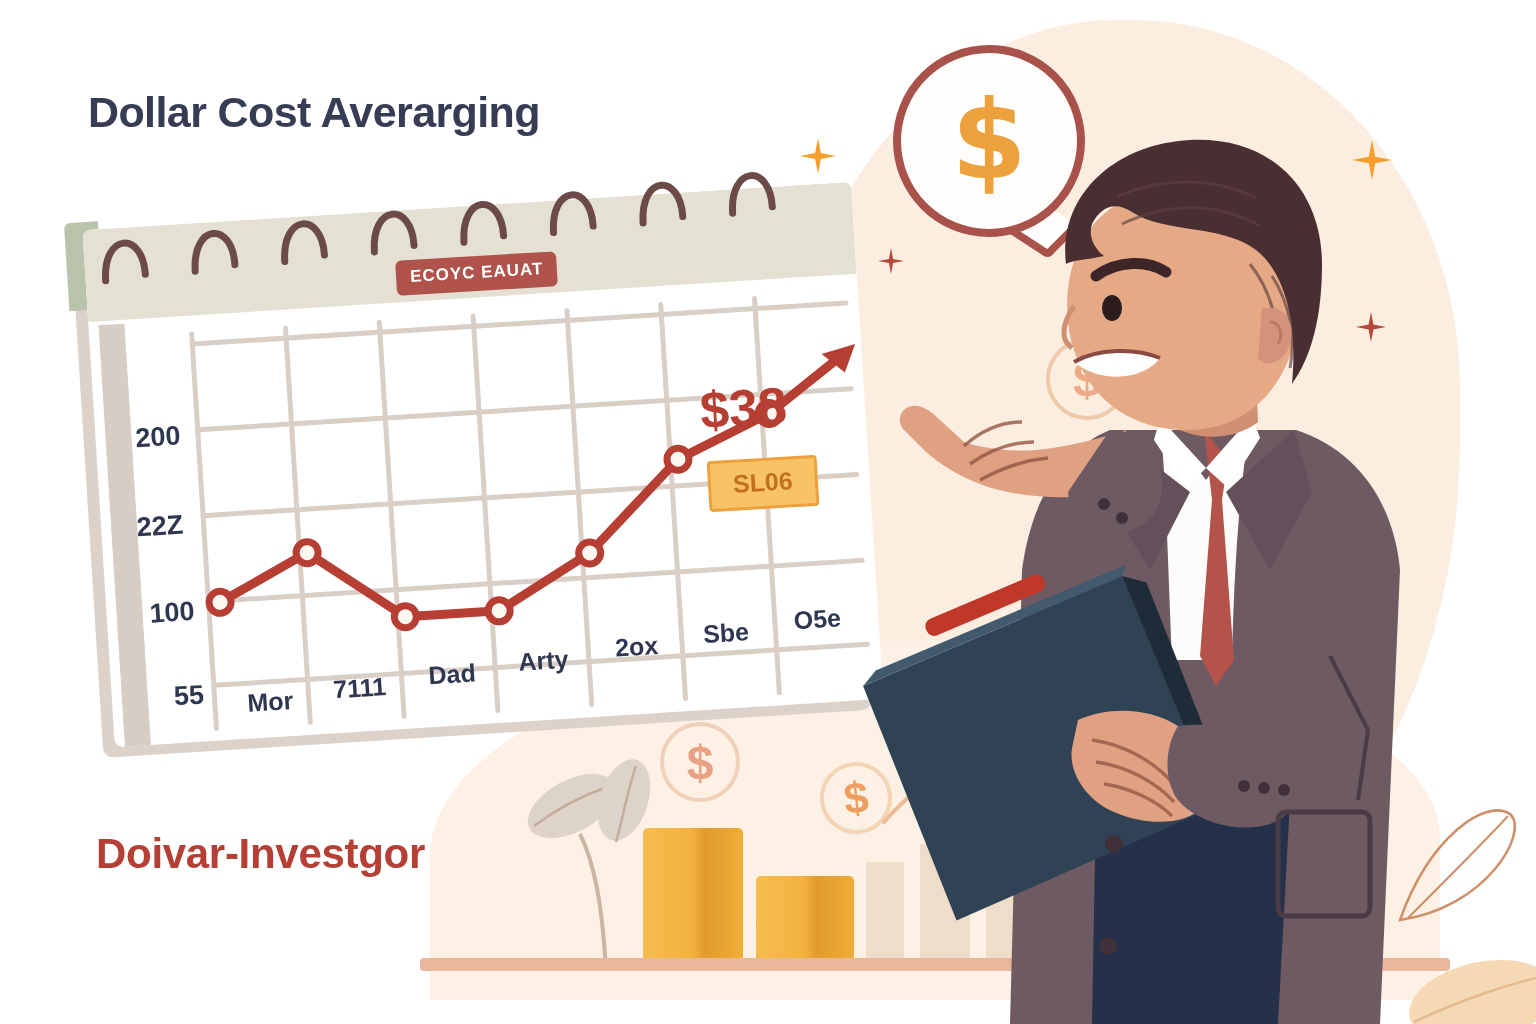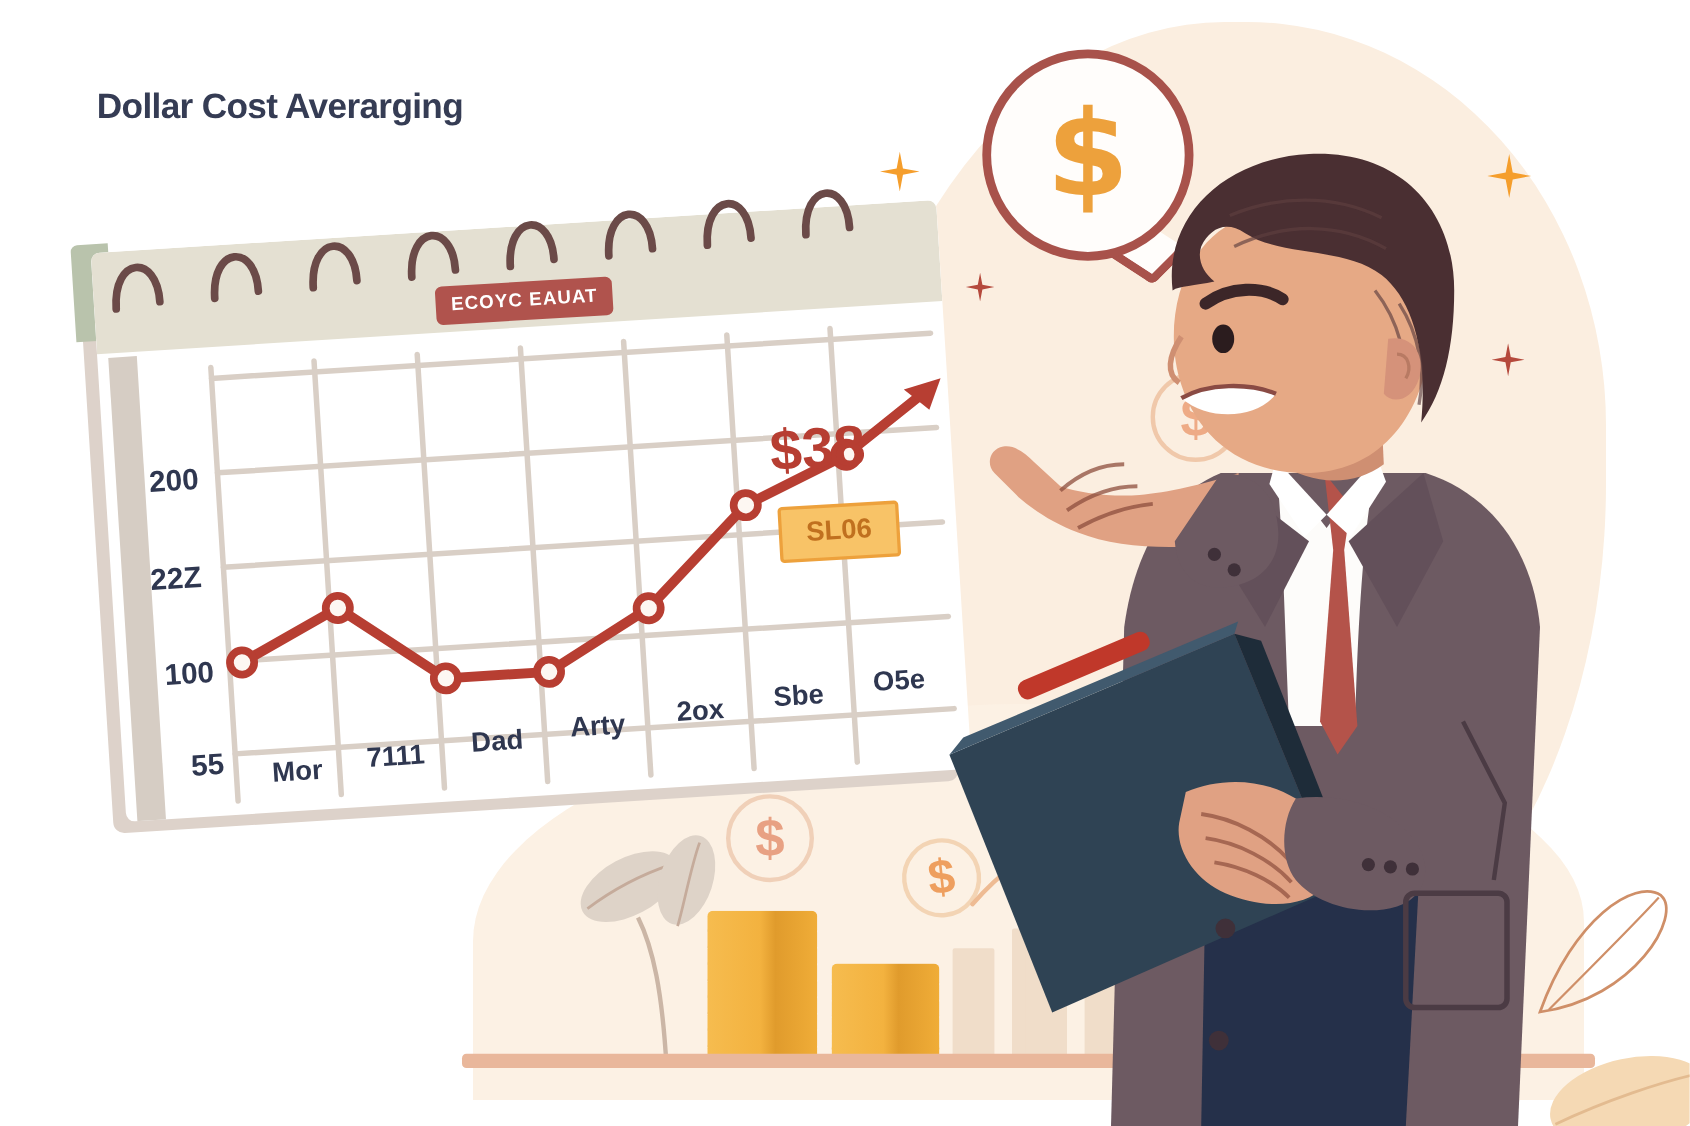--- a/index.html
+++ b/index.html
@@ -61,22 +61,22 @@
     width:48px; height:44px;
     background:#fffdfb;
     border-right:8px solid #a8524b;
     border-bottom:8px solid #a8524b;
     transform:rotate(33deg) skewX(-12deg);
     border-bottom-right-radius:6px;
   }
 
   
   .title {
-    position:absolute; left:88px; top:78px;
-    font-size:32px; font-weight:bold; color:#353c54;
+    position:absolute; left:88px; top:88px;
+    font-size:43px; font-weight:bold; color:#353c54;
     letter-spacing:-0.6px;
   }
 
   
   .calendar-wrap {
     position:absolute; left:80px; top:186px;
     width:790px; height:560px;
     transform:rotate(-3.6deg);
   }
   .cal-shadow {
@@ -315,20 +315,21 @@
         <path d="M578 52 C578 4 618 4 618 48"></path>
         <path d="M668 48 C668 0 708 0 708 44"></path>
       </g>
     </svg>
   </div>
 
   <div class="badge-event">ECOYC EAUAT</div>
   <div class="price-tag">$38</div>
   <div class="amber-badge">SL06</div>
 
+  <div class="sub-main">Doivar-Investgor</div>
 
   <svg class="person" viewBox="0 0 620 924">
 
     <path d="M250 330 C196 352 170 410 162 470 L150 924 L520 924 L540 470 C534 404 498 350 436 330 Z" fill="#6d5a62"></path>
 
     <path d="M300 320 L346 380 L392 318 C380 372 374 470 372 560 L312 560 C308 470 306 378 300 320 Z" fill="#fdfcfa"></path>
 
     <path d="M236 700 L232 924 L418 924 L430 700 Z" fill="#25304a"></path>
 
     <path d="M344 330 L368 360 L362 400 L352 400 Z" fill="#b4534a"></path>

